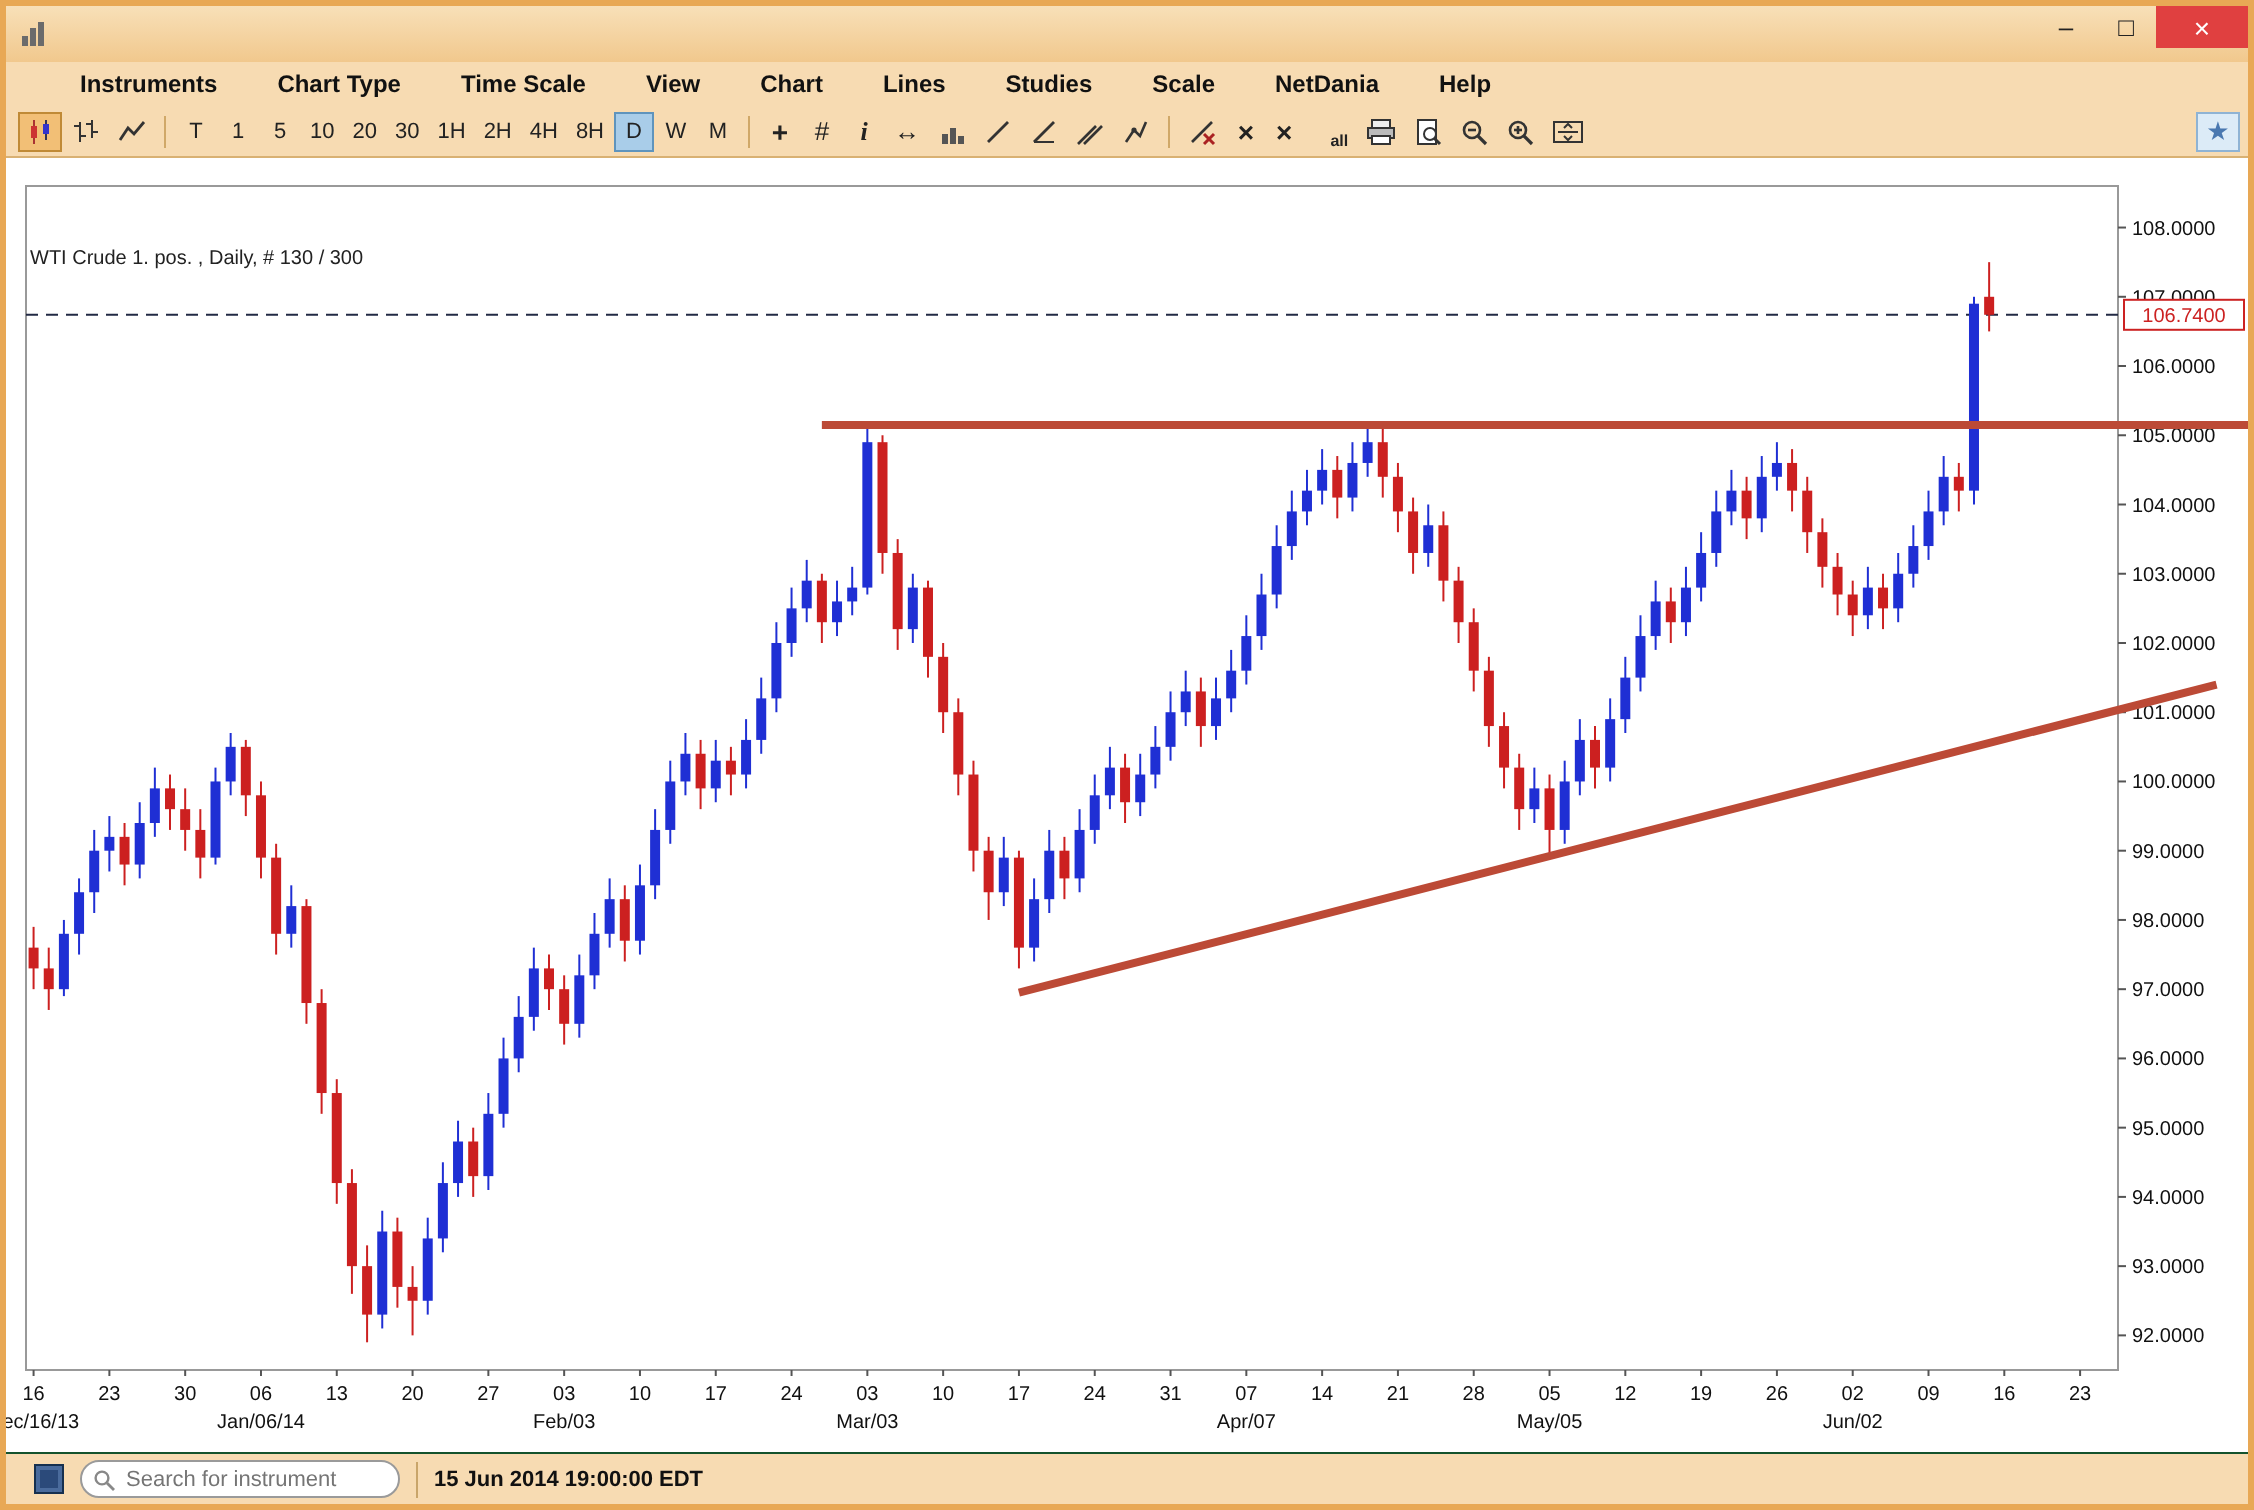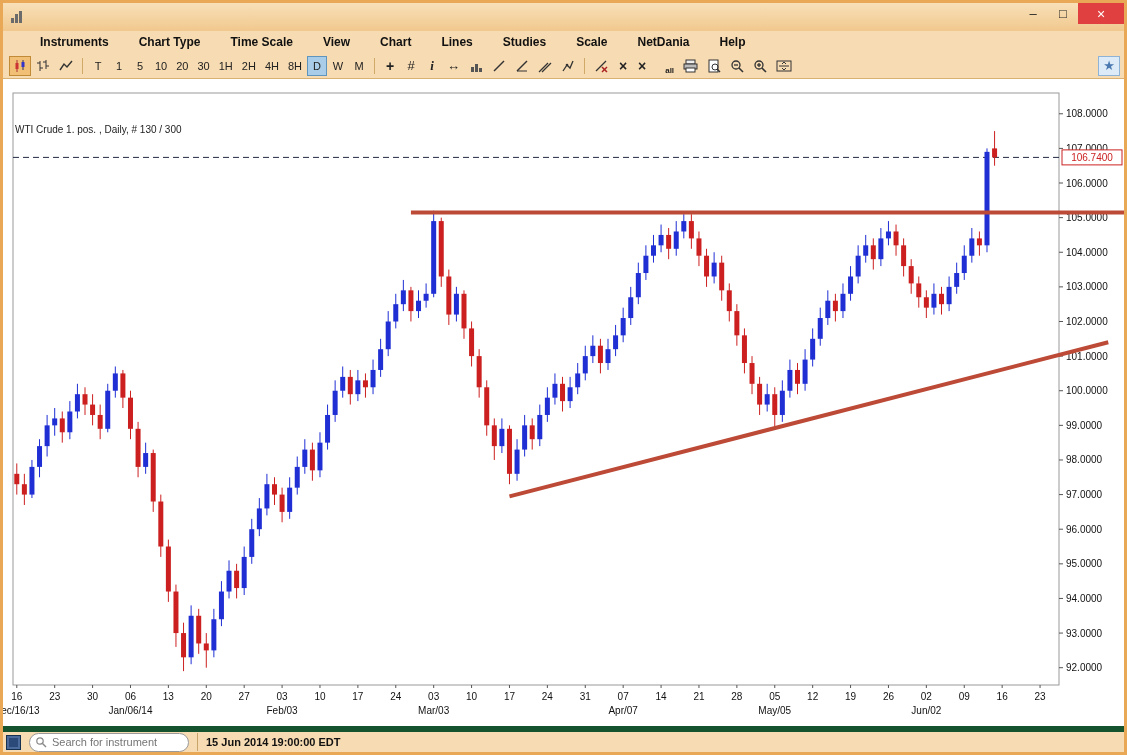--- a/index.html
+++ b/index.html
@@ -31,21 +31,21 @@
   .tsep{width:1px;height:16px;background:#d0a868;margin:0 4px;}
   .tbtn svg{display:block;}
   .tbtn .suball{font-size:8px;margin-left:19px;align-self:flex-end;}
   .star-btn{margin-left:auto;width:22px;height:20px;border:1px solid #8fb3d4;background:#dcebf7;color:#4a78b0;font-size:13px;display:flex;align-items:center;justify-content:center;}
   
   .chart-area{flex:1 1 auto;background:#fff;position:relative;}
   .chart-legend{position:absolute;top:0;left:12px;font-size:10px;color:#222;line-height:13px;z-index:3;margin-top:44px;}
   #chart-svg{position:absolute;left:0;top:0;}
   #chart-svg text{font:10px "Liberation Sans",sans-serif;fill:#111;}
   
-  .statusbar{height:26px;display:flex;align-items:center;gap:8px;padding:0 3px;border-top:6px solid #14532d;flex:0 0 auto;background:#f7dbb2;}
+  .statusbar{height:26px;display:flex;align-items:center;gap:8px;padding:0 14px;border-top:1px solid #14532d;flex:0 0 auto;background:#f7dbb2;}
   .status-logo{width:15px;height:15px;background:#2b4a7a;border:1px solid #16304f;box-shadow:inset 0 0 0 2px #4a6b9c;}
   .searchwrap{position:relative;}
   .searchwrap svg{position:absolute;left:6px;top:4px;}
   .search-input{width:160px;height:19px;border:1px solid #9a9a9a;border-radius:10px;padding:0 6px 0 22px;font-size:11px;color:#444;font-family:"Liberation Sans",sans-serif;outline:none;background:#fff;}
   .status-sep{width:1px;height:18px;background:#c9a56a;}
   .status-time{font-size:11px;font-weight:bold;color:#111;}
 </style>
 </head>
 <body>
 

